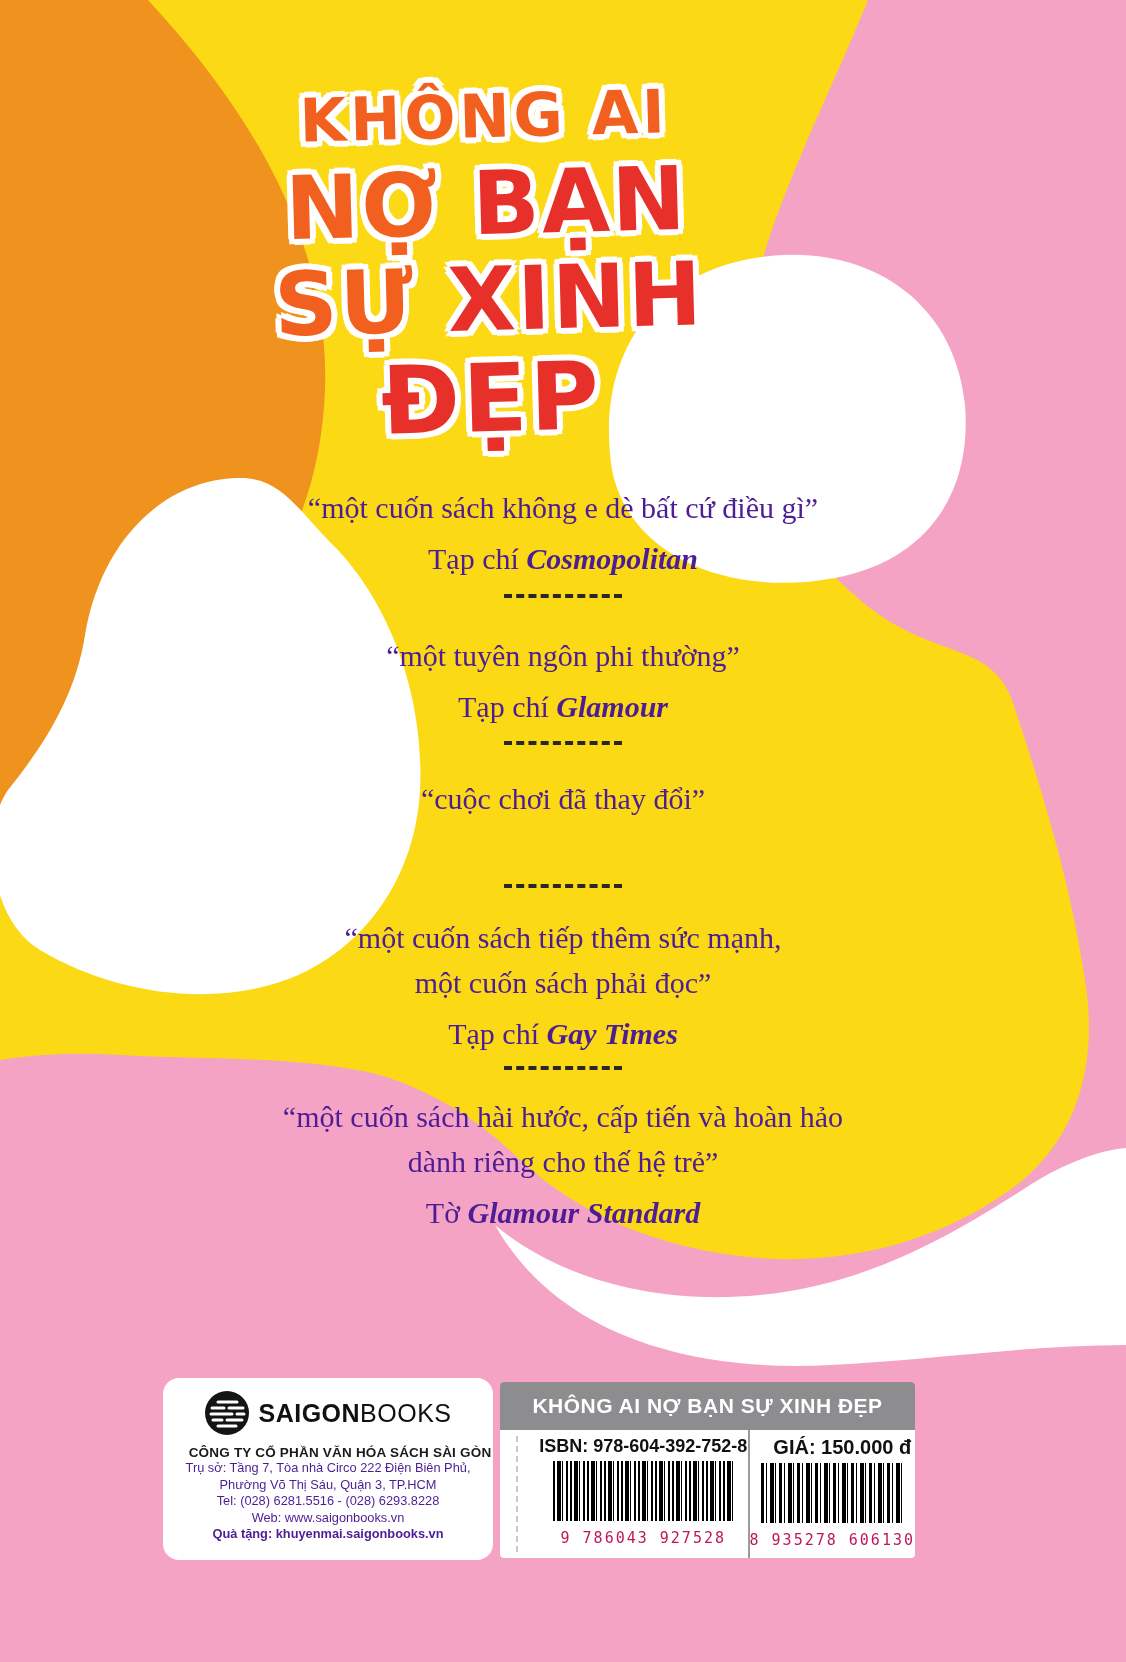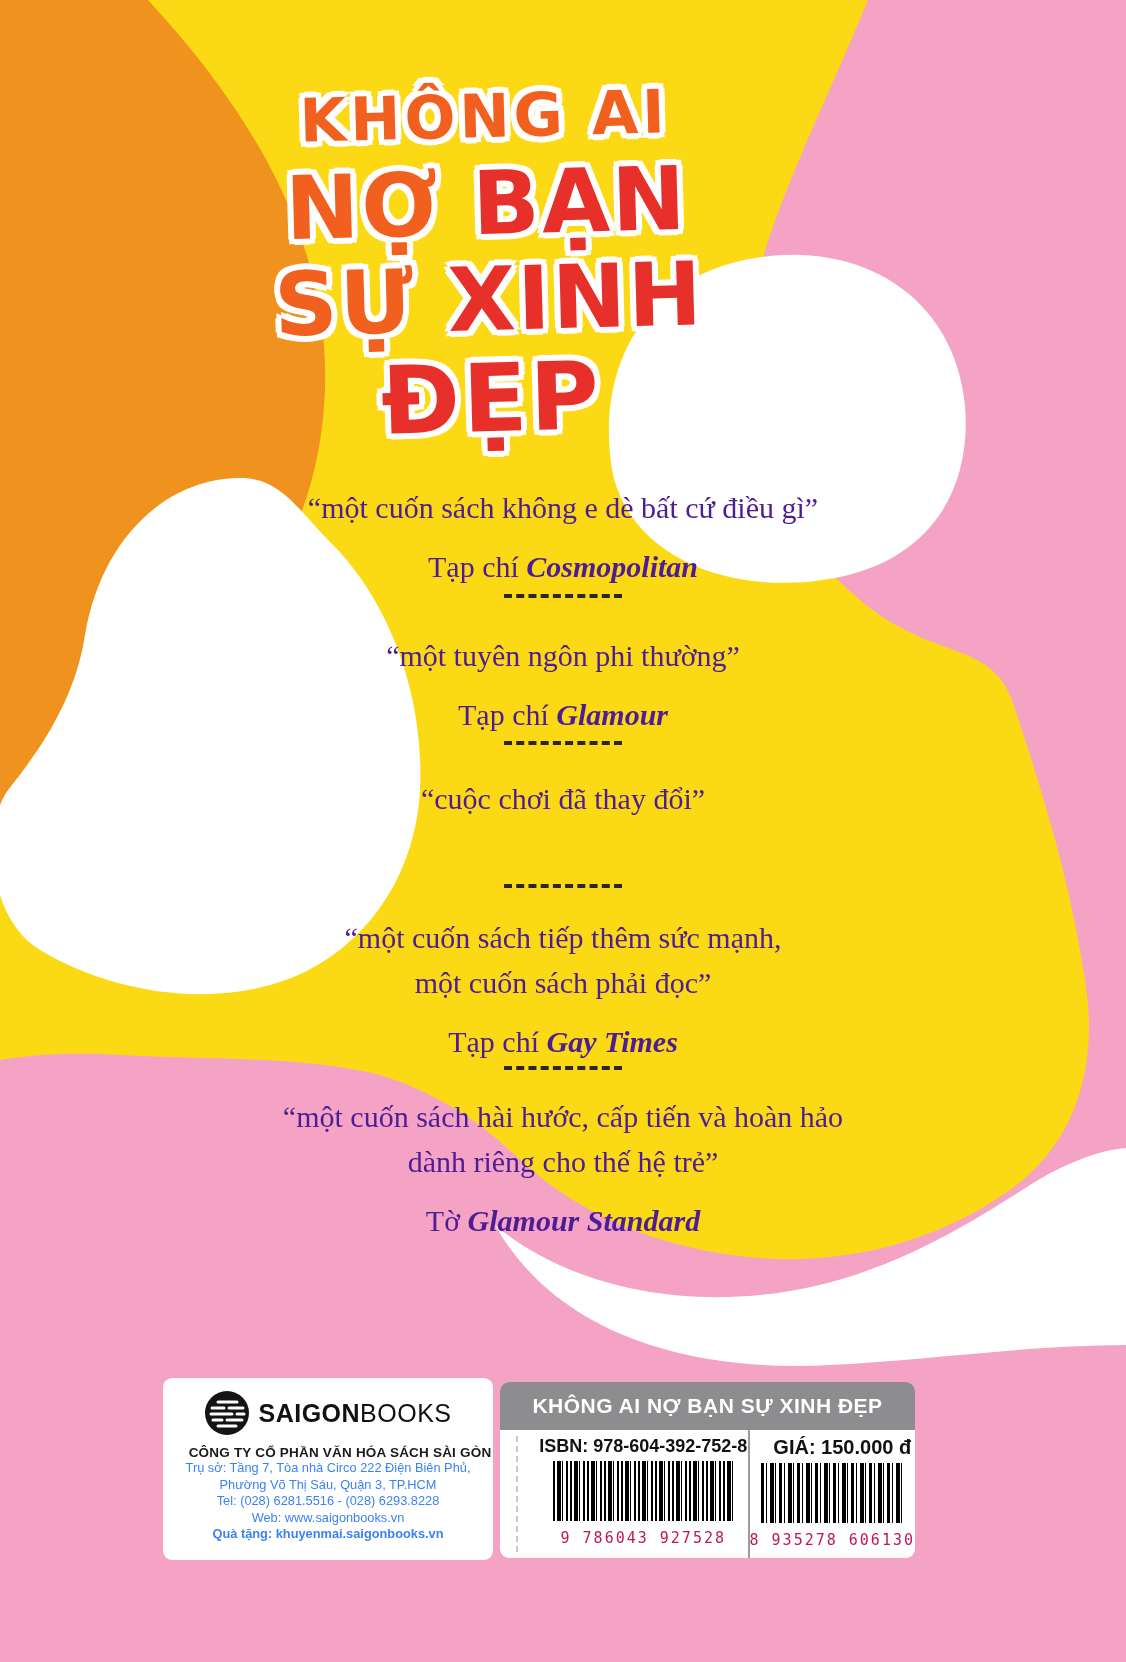--- a/index.html
+++ b/index.html
@@ -25,46 +25,46 @@
   .t4 { font-size:94px; letter-spacing:3px; }
   .c-orange { color:#F2601F; }
   .c-red    { color:#E8302A; }
 
   
   .quote-block {
     position:absolute; left:60px; width:1006px; text-align:center;
     color:#4c1d95; font-family:"Liberation Serif", serif;
   }
   .quote-text { font-size:30px; line-height:45px; white-space:pre-line; }
-  .quote-src  { font-size:30px; line-height:45px; margin-top:14px; }
+  .quote-src  { font-size:30px; line-height:45px; margin-top:6px; }
   .quote-src .src-name { font-style:italic; font-weight:bold; }
   .separator {
     position:absolute; left:0; width:1126px; display:flex; justify-content:center;
   }
   .separator .dash {
     width:118px; border-top:4px dashed #2b2628; height:0;
   }
 
   
   .pub-box {
     position:absolute; left:163px; top:1378px; width:330px; height:182px;
-    background:#fff; border-radius:9px; text-align:center; color:#1a1a1a;
+    background:#fff; border-radius:16px; text-align:center; color:#1a1a1a;
     box-sizing:border-box; padding-top:11px;
   }
   .logo-row { display:flex; align-items:center; justify-content:center; gap:8px; height:48px; }
   .logo-word { font-size:25px; letter-spacing:0.5px; color:#111; }
   .logo-word b { font-weight:900; }
   .logo-word span { font-weight:400; }
   .company-name { font-size:13.5px; font-weight:bold; margin-top:8px; letter-spacing:0.2px;padding-left:24px; }
-  .pub-line { font-size:12.8px; line-height:16.5px; color:#3b82f6; }
+  .pub-line { font-size:12.8px; line-height:16.5px; color:#4c1d95; }
   .pub-line.bold { font-weight:bold; }
 
   .price-box {
     position:absolute; left:500px; top:1382px; width:415px; height:176px;
-    background:#fff; border-radius:9px; overflow:hidden; box-sizing:border-box;
+    background:#fff; border-radius:4px; overflow:hidden; box-sizing:border-box;
   }
   .price-header {
     height:48px; background:#8D8D8F; color:#fff; display:flex;
     align-items:center; justify-content:center; font-weight:bold;
     font-size:21px; letter-spacing:0.5px; font-family:"Liberation Sans",sans-serif;
   }
   .price-body { position:relative; display:flex; height:128px; }
   .cut-dash {
     position:absolute; left:16px; top:6px; bottom:6px;
     border-left:2px dashed #c9c9c9;

